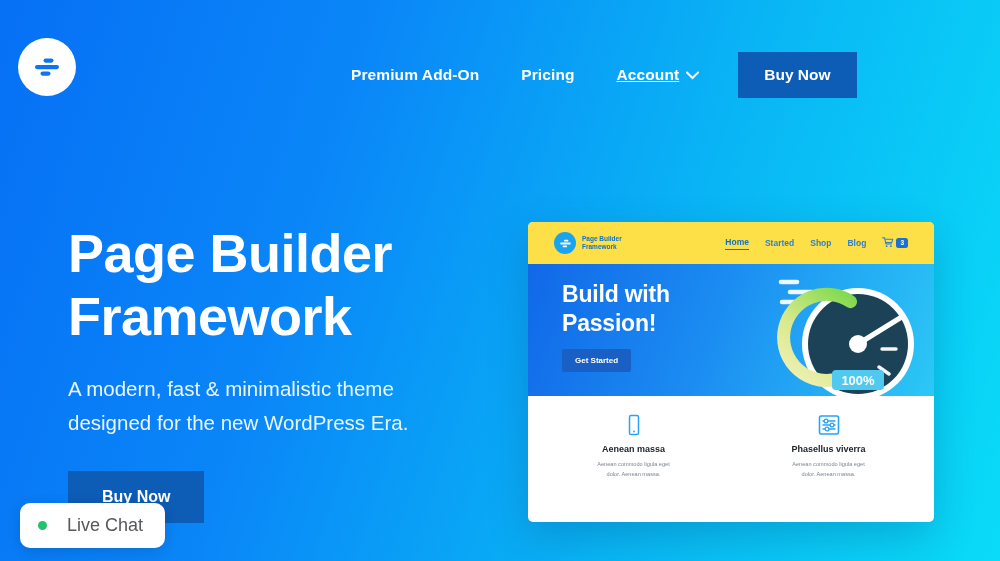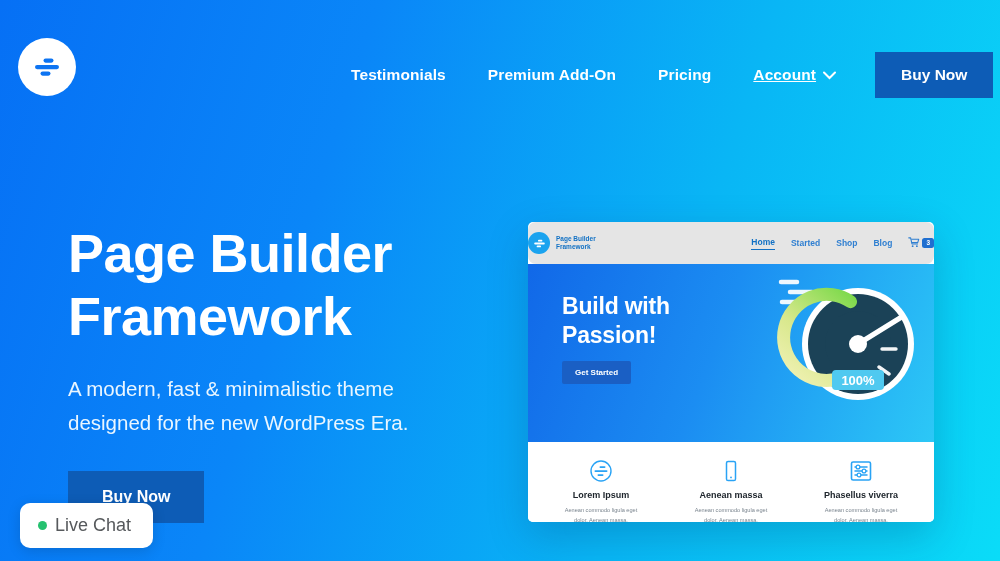--- a/index.html
+++ b/index.html
@@ -84,66 +84,65 @@
     cursor: pointer;
     font-family: "Liberation Sans", sans-serif;
   }
 
   
   .live-chat {
     position: absolute; left: 20px; top: 503px;
     background: #ffffff;
     border-radius: 10px;
     padding: 12px 22px 12px 18px;
-    display: flex; align-items: center; gap: 8px;
+    display: flex; align-items: center; gap: 20px;
     box-shadow: 0 3px 14px rgba(0,0,0,.14);
     cursor: pointer;
     z-index: 30;
   }
   .chat-dot { width: 9px; height: 9px; border-radius: 50%; background: #25C16F; }
   .chat-label { color: #56595c; font-size: 18px; }
 
   
   .mockup {
     position: absolute; left: 528px; top: 222px;
     width: 406px; height: 300px;
     background: #ffffff;
     border-radius: 5px;
     box-shadow: 0 14px 40px rgba(3,40,90,.22);
     overflow: hidden;
   }
   .m-nav {
-    height: 42px; background: #e5e5e5;
+    height: 42px; background: #fde047;
     display: flex; align-items: center;
-    padding: 0 0;
-    border-radius: 8px;
+    padding: 0 26px;
   }
   .m-logo { display: flex; align-items: center; gap: 6px; }
   .m-logo-circle {
     width: 22px; height: 22px; border-radius: 50%;
     background: #1AA3EF;
     display: flex; align-items: center; justify-content: center;
   }
   .m-logo-text { font-size: 6.5px; font-weight: bold; color: #1271c4; line-height: 1.28; }
   .m-menu { margin-left: auto; display: flex; align-items: center; gap: 16px; }
   .m-link { font-size: 8.5px; color: #2f7fd1; font-weight: bold; cursor: pointer; }
   .m-link.active { color: #1271c4; border-bottom: 1.4px solid #1271c4; padding-bottom: 2px; }
   .m-cart { display: flex; align-items: center; gap: 2px; cursor: pointer; }
   .m-badge {
     background: #1f6fd0; color: #fff;
     font-size: 6.5px; font-weight: bold;
     border-radius: 2.5px;
     padding: 2px 4px; line-height: 1;
   }
 
   .m-hero {
-    height: 178px;
+    height: 132px;
     background: linear-gradient(110deg, #1168E8 0%, #1B8DF2 46%, #2CC8F6 100%);
     position: relative;
-    padding: 28px 0 0 34px;
+    padding: 16px 0 0 34px;
   }
   .m-hero-title {
     color: #fff; font-size: 23px; font-weight: bold;
     line-height: 1.24; letter-spacing: -.2px;
   }
   .m-hero-btn {
     margin-top: 12px;
     background: #1A5FC4; color: #fff;
     font-size: 8px; font-weight: bold;
     border: none; border-radius: 2px;
@@ -172,21 +171,20 @@
       <span>
         <svg width="34" height="34" viewBox="0 0 34 34">
           <rect x="13.5" y="8.5" width="10" height="4.2" rx="2.1" fill="#0D74F2"></rect>
           <rect x="5" y="15" width="24" height="4.2" rx="2.1" fill="#0D74F2"></rect>
           <rect x="10.5" y="21.5" width="10" height="4.2" rx="2.1" fill="#0D74F2"></rect>
         </svg>
       </span>
     </div>
 
     <div class="nav">
-      <div class="nav-item">Testimonials</div>
       <div class="nav-item">Premium Add-On</div>
       <div class="nav-item">Pricing</div>
       <div class="nav-item acct">
         <span>Account</span>
         <span class="chev">
           <svg width="13" height="9" viewBox="0 0 13 9">
             <path d="M1 1.5 L6.5 7 L12 1.5" stroke="#ffffff" stroke-width="2" fill="none" stroke-linecap="round"></path>
           </svg>
         </span>
       </div>
@@ -285,35 +283,20 @@
           <circle cx="82" cy="74" r="9" fill="#ffffff"></circle>
 
           <rect x="56" y="100" width="52" height="20" rx="4" fill="#4FC9F0"></rect>
           <text x="82" y="114.5" text-anchor="middle" font-family="Liberation Sans, sans-serif" font-size="13" font-weight="bold" fill="#ffffff">100%</text>
         </svg>
       </div>
     </div>
 
     <div class="m-cards">
 
-      <div class="m-card">
-        <div class="m-card-icon">
-          <svg width="24" height="24" viewBox="0 0 24 24">
-            <circle cx="12" cy="12" r="10" fill="none" stroke="#29A3F5" stroke-width="1.4"></circle>
-            <rect x="10.5" y="7.2" width="6" height="1.7" rx=".85" fill="#29A3F5"></rect>
-            <rect x="5.5" y="11.2" width="13" height="1.7" rx=".85" fill="#29A3F5"></rect>
-            <rect x="8.5" y="15.2" width="6" height="1.7" rx=".85" fill="#29A3F5"></rect>
-          </svg>
-        </div>
-        <div class="m-card-title">Lorem Ipsum</div>
-        <div class="m-card-body">
-          <span>Aenean commodo ligula eget</span><br>
-          <span>dolor. Aenean massa.</span>
-        </div>
-      </div>
 
       <div class="m-card">
         <div class="m-card-icon">
           <svg width="24" height="24" viewBox="0 0 24 24">
             <rect x="7.5" y="2.5" width="9" height="19" rx="1.6" fill="none" stroke="#29A3F5" stroke-width="1.5"></rect>
             <circle cx="12" cy="18.4" r="0.9" fill="#29A3F5"></circle>
           </svg>
         </div>
         <div class="m-card-title">Aenean massa</div>
         <div class="m-card-body">

